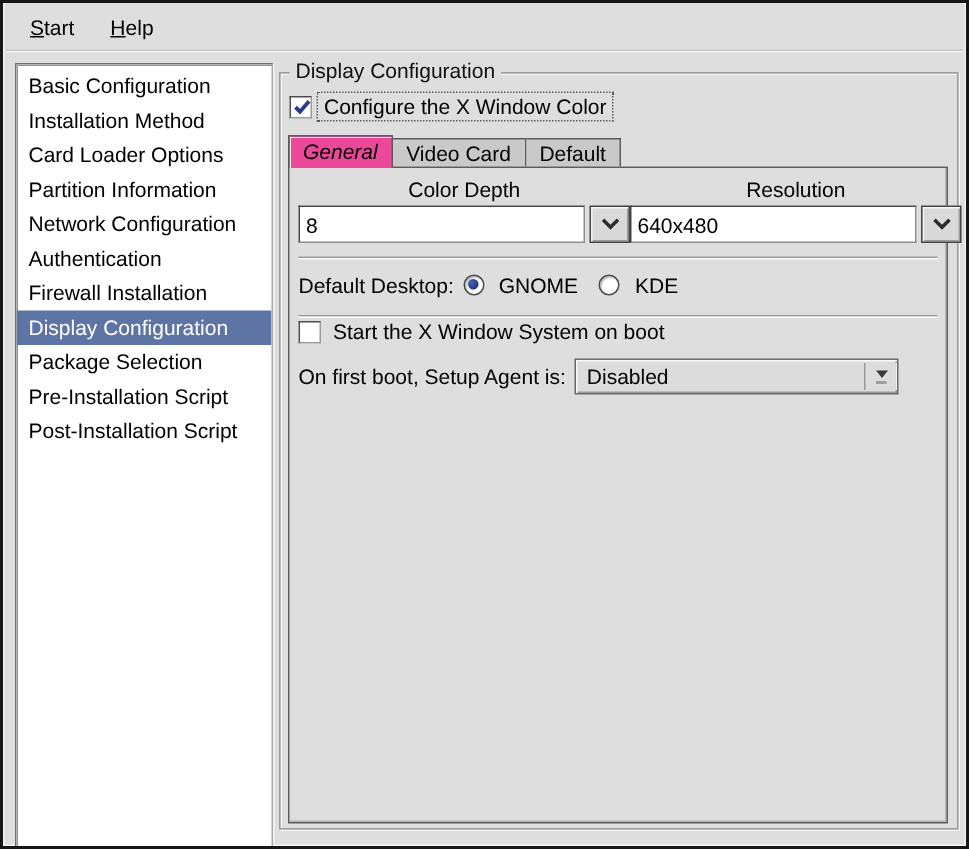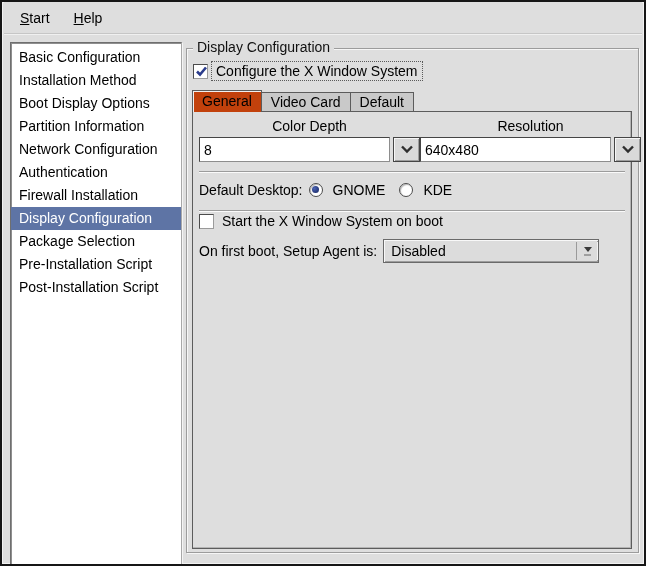--- a/index.html
+++ b/index.html
@@ -67,23 +67,24 @@
   
   .notebook { position:absolute; left:5px; top:40px; width:440px; }
   .tabs { display:flex; align-items:flex-end; height:22px; }
   .tab {
     background:#c9c9c9; height:19px; line-height:18px;
     padding:0 9px; border:1px solid #5c5c5c; border-bottom:none;
     border-left:none; cursor:default; position:relative;
   }
   .tab:first-child { border-left:1px solid #5c5c5c; }
   .tab.active {
-    background:#c2410c; height:22px; line-height:21px; z-index:2;
+    background:#ec4899; height:22px; line-height:21px; z-index:2;
     border-left:1px solid #5c5c5c; margin-bottom:-1px;
     box-shadow:inset 1px 1px 0 #f0f0f0;
+    font-style:italic;
   }
   .tabpage {
     position:relative; z-index:1;
     width:440px; height:438px;
     border:1px solid #5c5c5c;
     box-shadow:inset -1px -1px 0 #b4b4b4;
     background:#dedede;
     padding:4px 6px;
   }
 
@@ -148,41 +149,41 @@
 <body>
 
 <div class="menubar">
   <div class="menu-item">Start</div>
   <div class="menu-item">Help</div>
 </div>
 
 <div class="sidebar">
   <div class="list-item">Basic Configuration</div>
   <div class="list-item">Installation Method</div>
-  <div class="list-item">Boot Display Options</div>
+  <div class="list-item">Card Loader Options</div>
   <div class="list-item">Partition Information</div>
   <div class="list-item">Network Configuration</div>
   <div class="list-item">Authentication</div>
   <div class="list-item">Firewall Installation</div>
   <div class="list-item selected">Display Configuration</div>
   <div class="list-item">Package Selection</div>
   <div class="list-item">Pre-Installation Script</div>
   <div class="list-item">Post-Installation Script</div>
 </div>
 
 <div class="frame">
   <div class="frame-title">Display Configuration</div>
 
   <div class="check-row">
     <div class="checkbox checked">
       <svg class="check" width="15" height="15" viewBox="0 0 15 15">
         <path d="M3 7.5 L6 10.5 L12 3.5" fill="none" stroke="#2b3c8c" stroke-width="2.6"></path>
       </svg>
     </div>
-    <div class="check-label focused">Configure the X Window System</div>
+    <div class="check-label focused">Configure the X Window Color</div>
   </div>
 
   <div class="notebook">
     <div class="tabs">
       <div class="tab active">General</div>
       <div class="tab">Video Card</div>
       <div class="tab">Default</div>
     </div>
 
     <div class="tabpage">

